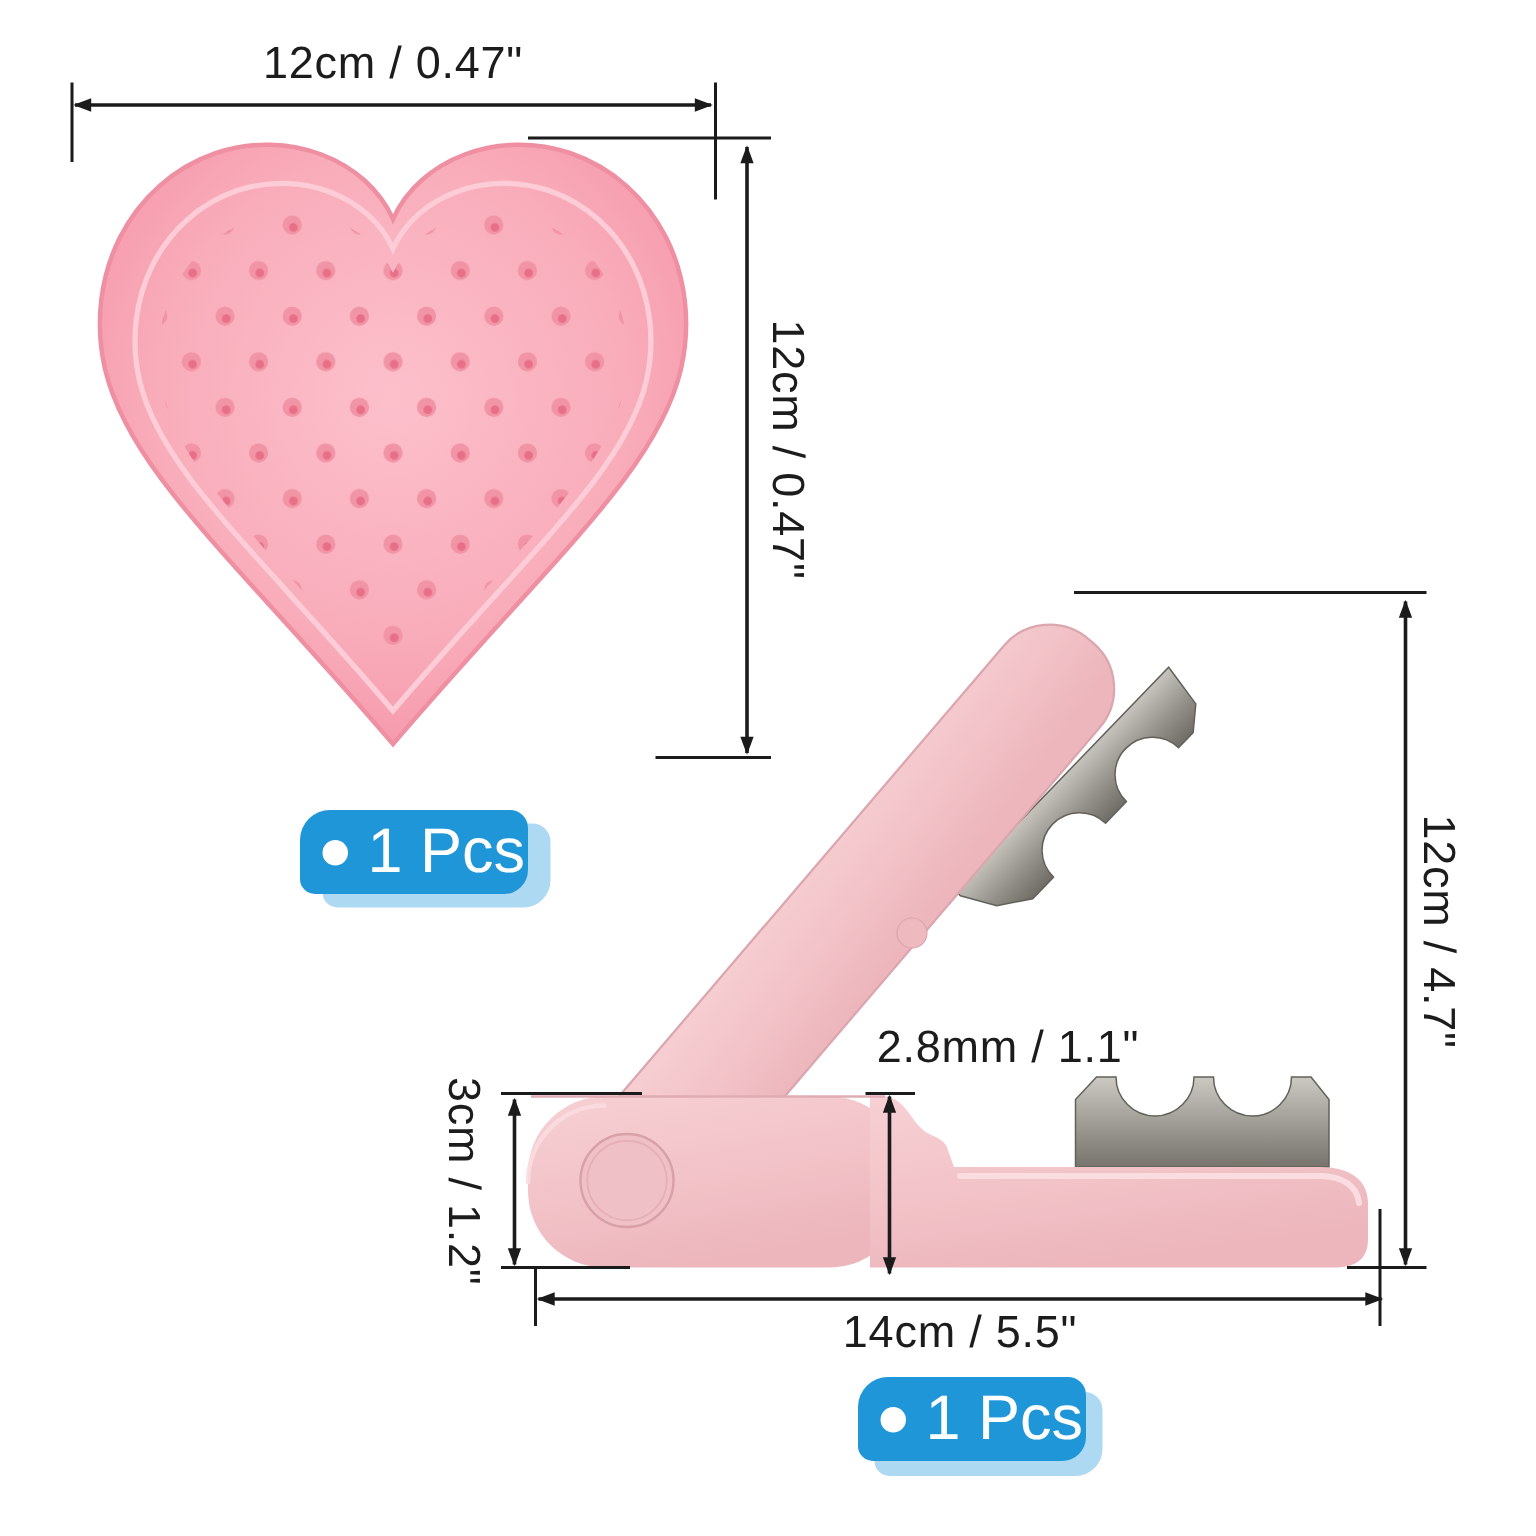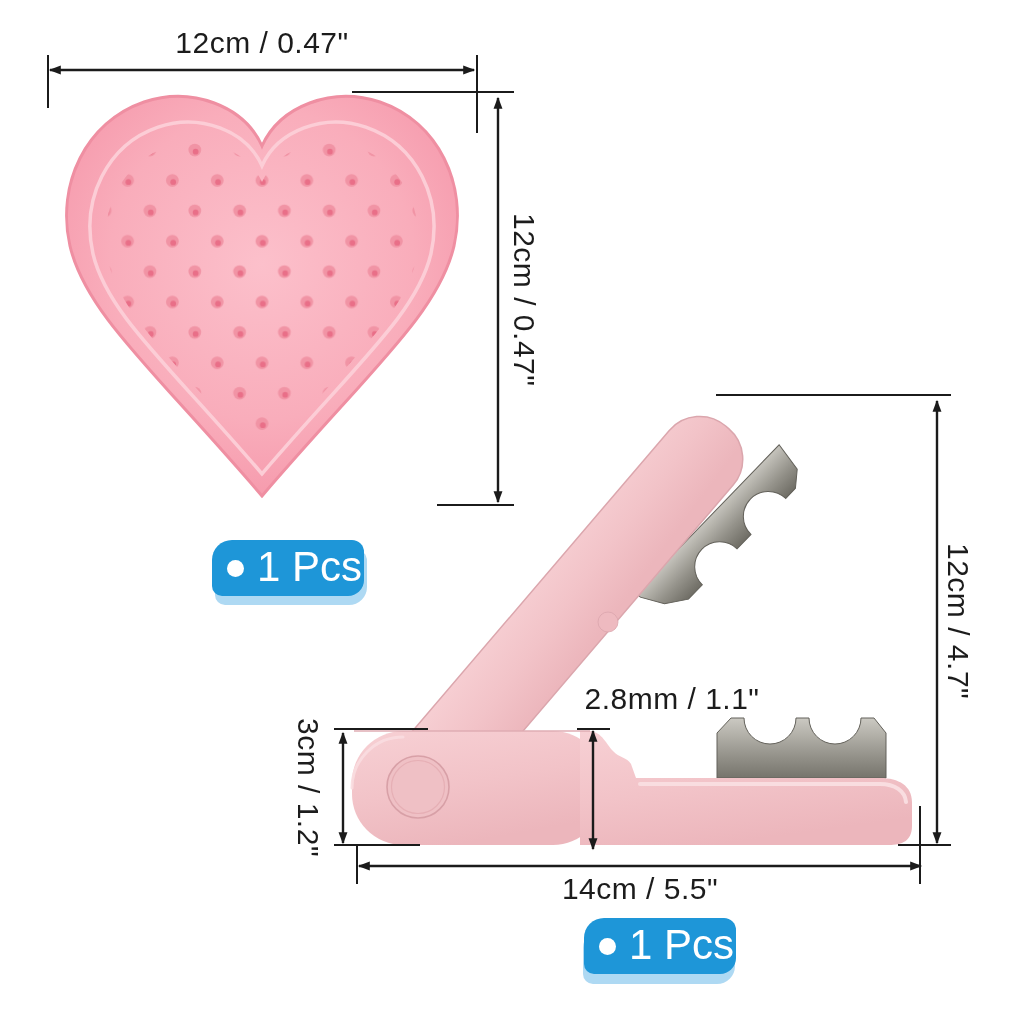--- a/index.html
+++ b/index.html
@@ -13,21 +13,21 @@
     white-space:nowrap;letter-spacing:0.5px;
   }
   .dim-label.h{text-align:center;}
   .dim-label.v{writing-mode:vertical-rl;text-align:center;}
   .badge{position:absolute;width:190px;height:80px;}
   .badge .back{
     position:absolute;width:152px;height:56px;
     background:#aed9f3;border-radius:20px 12px 18px 10px;
   }
   .badge .front{
-    position:absolute;left:12px;top:0;width:152px;height:56px;
+    position:absolute;left:0;top:0;width:152px;height:56px;
     background:#1e96d8;border-radius:20px 12px 16px 10px;
     display:flex;align-items:center;color:#ffffff;
   }
   .badge .dot{
     width:17px;height:17px;border-radius:50%;background:#ffffff;
     margin-left:15px;flex:0 0 auto;
   }
   .badge .qty{font-size:42px;margin-left:13px;margin-top:-2px;}
   #badge-heart{left:200px;top:540px;}
   #badge-heart .back{left:15px;top:9px;}

